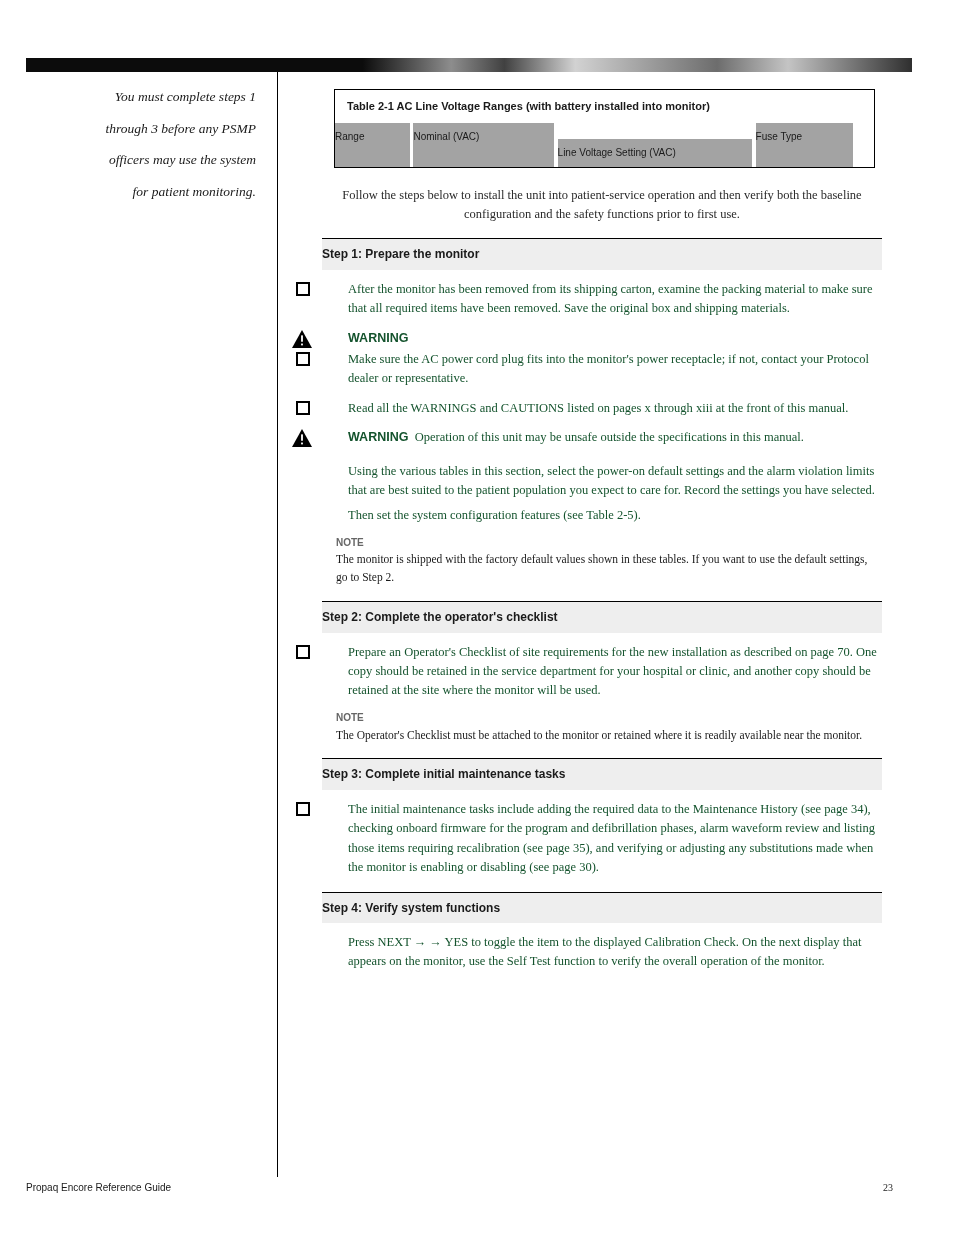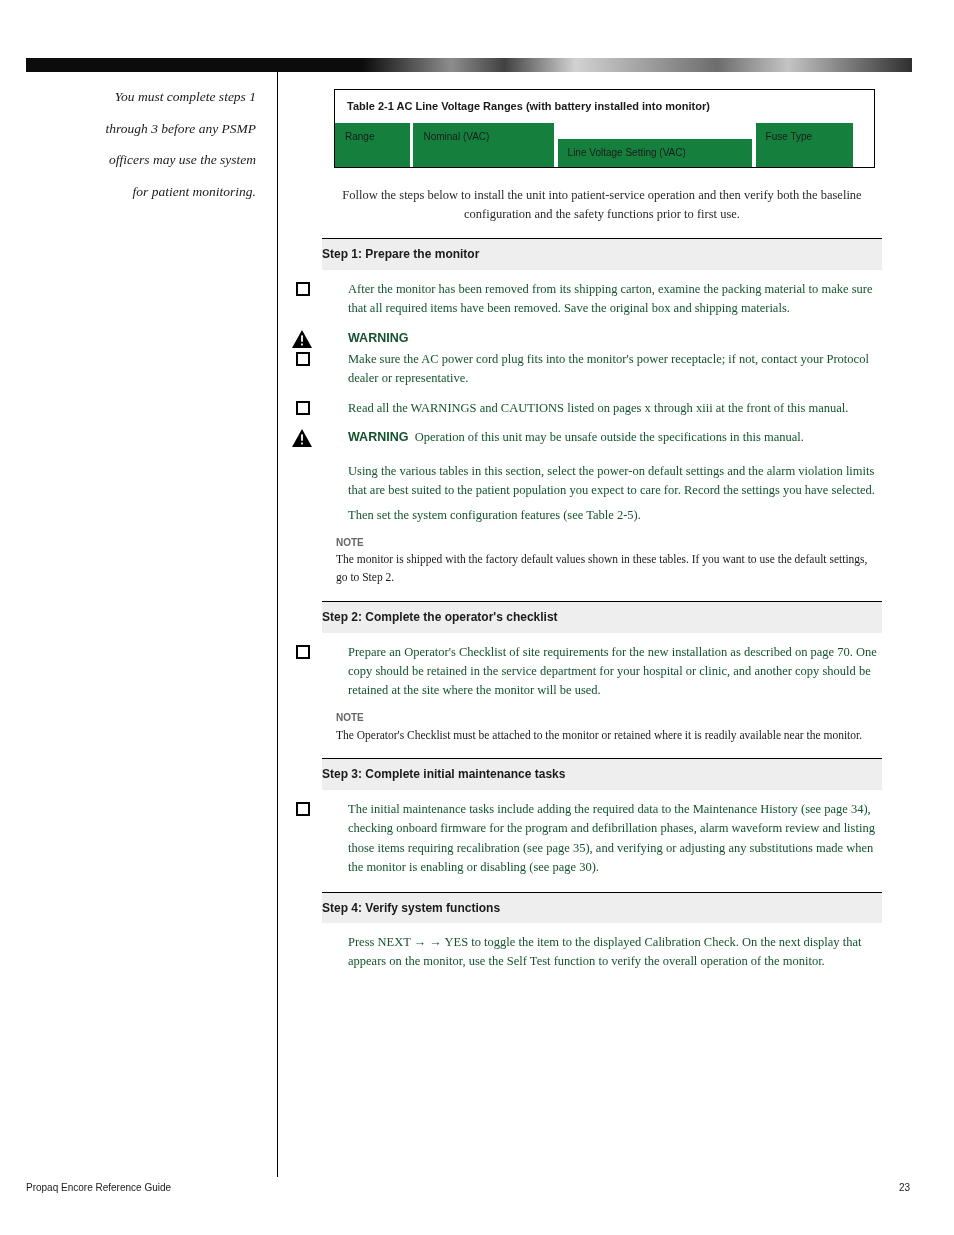--- a/index.html
+++ b/index.html
@@ -7,40 +7,40 @@
   .top-band{position:absolute;left:26px;right:42px;top:58px;height:14px;
     background:linear-gradient(90deg,#0c0c0c 0%,#0c0c0c 38%,#8d8d8d 48%,#414141 54%,#d2d2d2 62%,#9f9f9f 70%,#6d6d6d 78%,#c4c4c4 86%,#2f2f2f 100%);}
   .vrule{position:absolute;left:277px;top:72px;width:0;height:1105px;border-left:1px solid #000;}
   .left-col{position:absolute;left:26px;top:75px;width:240px;padding-right:10px;box-sizing:border-box;
     text-align:right;font-family:Georgia,serif;font-size:13.5px;line-height:1.45;}
   .right-col{position:absolute;left:296px;top:75px;width:615px;}
   
   .info-box{border:1px solid #000;margin:14px 36px 0 38px;}
   .info-head{padding:8px 12px;font-family:Arial,Helvetica,sans-serif;font-size:11px;font-weight:bold;}
   .info-row{display:flex;}
-  .info-cell{background:#15803d;padding:6px 10px;font-family:Arial,Helvetica,sans-serif;font-size:10px;box-sizing:border-box;}
+  .info-cell{background:#a3a3a3;padding:6px 0;font-family:Arial,Helvetica,sans-serif;font-size:10px;box-sizing:border-box;}
   .c1{width:14%;}
   .c2{width:26%;margin-left:3px;}
   .c3{width:36%;margin-left:4px;margin-top:16px;}
   .c4{width:18%;margin-left:4px;}
   
   .body{font-size:12.5px;line-height:1.55;}
   .lead{margin:18px 0 0 26px;width:560px;color:#2a2a2a;text-align:center;}
   .step-head{margin:14px 0 0 26px;font-family:Arial,Helvetica,sans-serif;font-weight:bold;font-size:12px;
     border-top:1px solid #000;background:#eeeeee;padding:6px 0;width:560px;box-sizing:border-box;}
   .item{position:relative;margin:10px 0 0 26px;padding-left:0;width:560px;color:#14532d;}
   .item .txt{display:block;margin-left:26px;}
   .chk{position:absolute;left:-26px;top:2px;width:14px;height:14px;border:2px solid #000;box-sizing:border-box;}
   .warn{position:absolute;left:-31px;top:0;width:22px;height:20px;}
   .note{margin:8px 0 0 40px;width:540px;font-size:11.5px;}
   .b{font-weight:bold;font-family:Arial,Helvetica,sans-serif;}
   .it{font-style:italic;margin-top:12px;}
   .tiny{font-size:10px;font-family:Arial,Helvetica,sans-serif;color:#666;}
   .footer-left{position:absolute;left:26px;top:1182px;font-family:Arial,Helvetica,sans-serif;font-size:10px;}
-  .footer-right{position:absolute;right:44px;top:1182px;font-family:Liberation Sans, sans-serif;font-size:10px;}
+  .footer-right{position:absolute;right:61px;top:1182px;font-family:Liberation Serif, serif;font-size:10px;}
 </style>
 </head>
 <body>
 
 <div class="page">
   <div class="top-band"></div>
   <div class="vrule"></div>
 
   <div class="left-col">
     <div class="it">You must complete steps 1</div>

